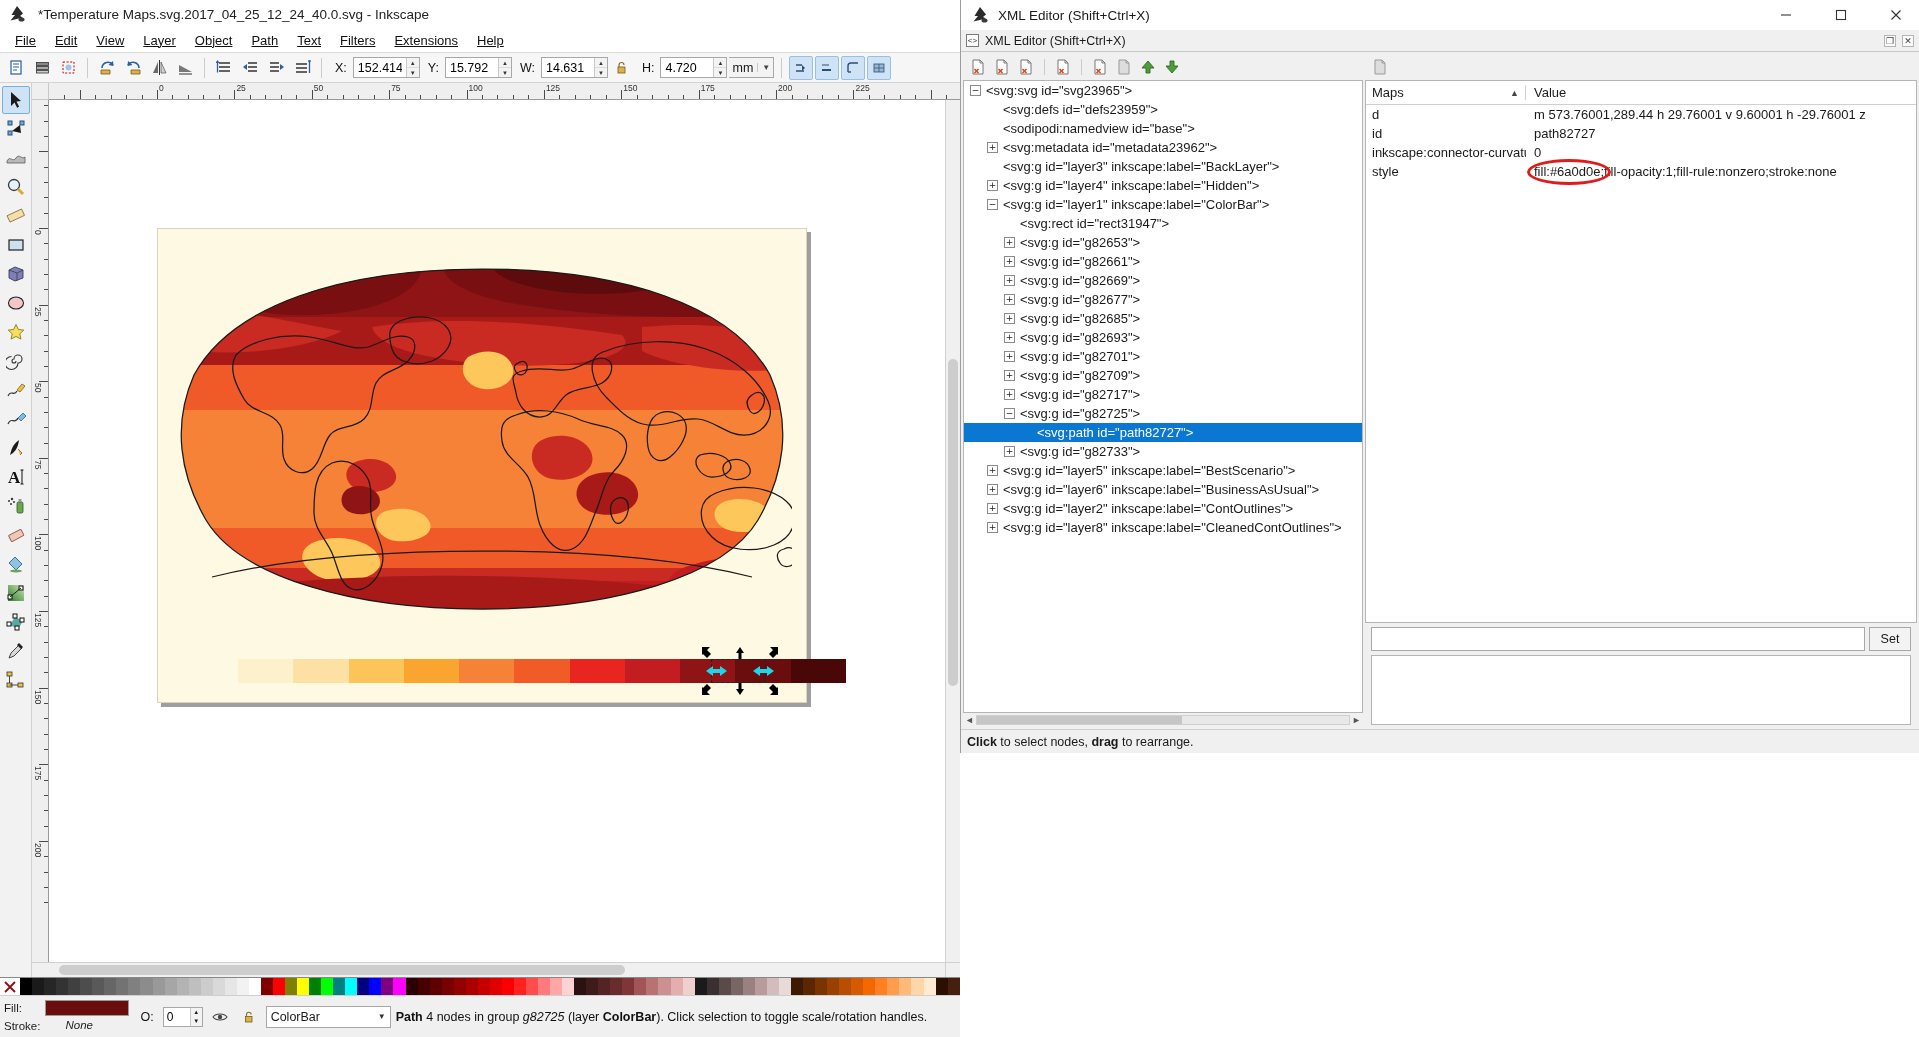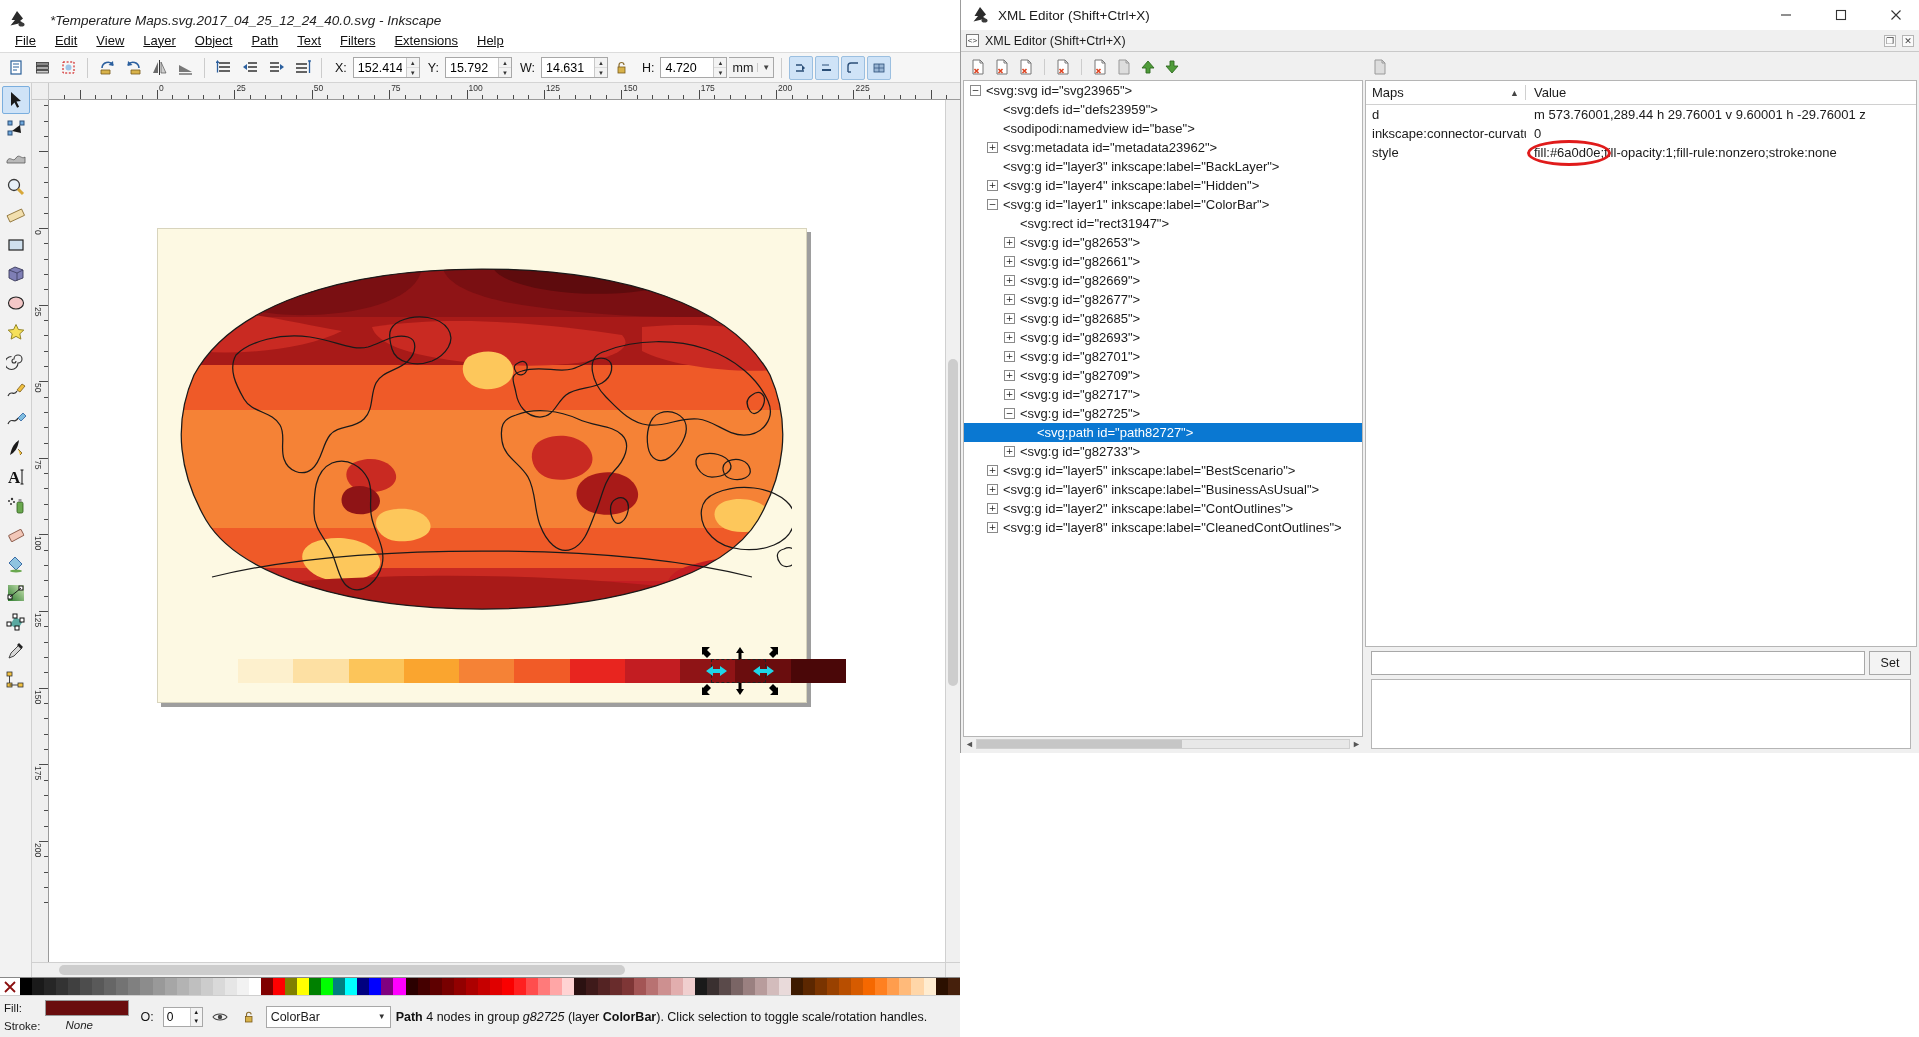--- a/index.html
+++ b/index.html
@@ -16,22 +16,22 @@
 
   
   #inkscape-window {
     position:absolute; left:0; top:0; width:960px; height:1037px;
     background:#f0f0f0;
     display:flex; flex-direction:column;
   }
 
   
   .titlebar {
-    height:28px; background:#ffffff; display:flex; align-items:flex-end;
-    padding-left:8px; gap:24px; flex:0 0 auto;font-style:italic;
+    height:28px; background:#ffffff; display:flex; align-items:center;
+    padding-left:8px; gap:12px; flex:0 0 auto;
   }
   .inkscape-logo {
     width:18px; height:18px; position:relative; flex:0 0 auto;
   }
   .inkscape-logo svg { display:block; }
   .titlebar-text { font-size:13.5px; color:#222; white-space:nowrap; }
 
   
   .menubar {
     height:25px; background:#ffffff; display:flex; align-items:center;
@@ -1221,31 +1221,38 @@
           <div class="c2">
             <span>Value</span>
           </div>
         </div>
         <div id="attr-rows">
             <div class="attr-row">
               <div class="c1">d</div>
               <div class="c2"><span>m 573.76001,289.44 h 29.76001 v 9.60001 h -29.76001 z</span></div>
             </div>
             <div class="attr-row">
+              <div class="c1">id</div>
+              <div class="c2"><span>path82727</span></div>
+            </div>
+            <div class="attr-row">
               <div class="c1">inkscape:connector-curvature</div>
               <div class="c2"><span>0</span></div>
             </div>
             <div class="attr-row">
               <div class="c1">style</div>
               <div class="c2"><span>fill:#6a0d0e;fill-opacity:1;fill-rule:nonzero;stroke:none</span><span class="red-ellipse" style="left: 1px; top: -5px; width: 84px; height: 26px; border-color: rgb(224, 27, 27);"></span></div>
             </div>
           </div>
       </div>
 
       <div class="xml-valuebox">
         <span class="inp"></span>
         <span class="setbtn">Set</span>
       </div>
       <div class="xml-textarea"></div>
     </div>
   </div>
 
+  <div class="xml-statusbar">
+    <span><b>Click</b><span> to select nodes, </span><b>drag</b><span> to rearrange.</span></span>
+  </div>
 </div>
 
 </body></html>

